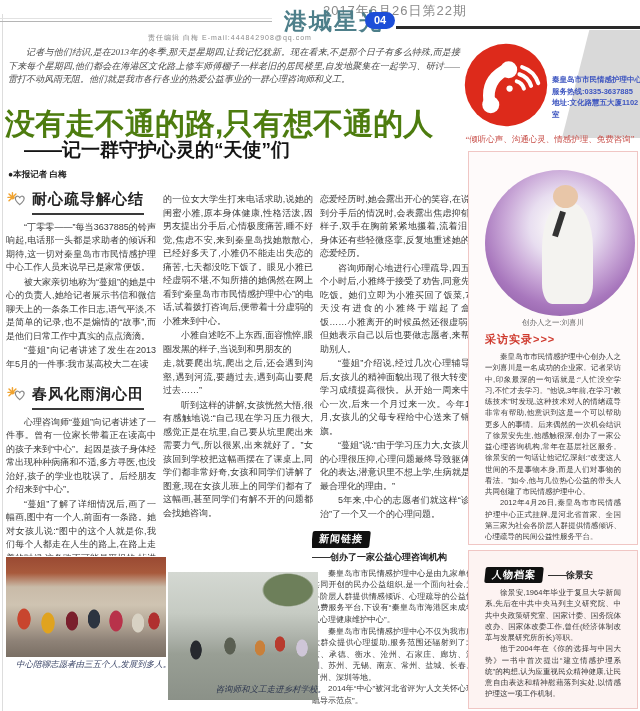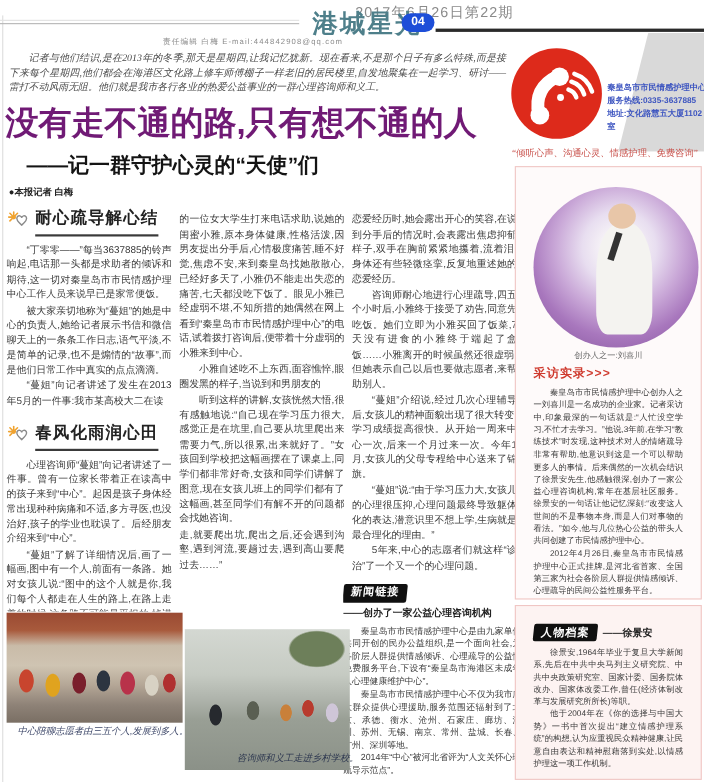--- a/index.html
+++ b/index.html
@@ -14,21 +14,21 @@
         font-size:23px;color:#4e7f8a;letter-spacing:2px;font-weight:bold;}
   .page-badge{position:absolute;left:365px;top:12px;width:30px;height:17px;background:#1d4ed8;border-radius:9px;
         color:#fff;font-size:11px;font-weight:bold;text-align:center;line-height:17px;}
   .rule-right{position:absolute;left:396px;top:26px;width:244px;height:3px;background:#2a2a2a;}
   .editor-line{position:absolute;left:0;right:180px;top:33px;text-align:center;font-size:7px;color:#8a8a8a;letter-spacing:1px;}
 
   
   .lede{position:absolute;left:8px;top:46px;width:452px;font-family:"Liberation Serif","DejaVu Serif",serif;
         font-style:italic;font-size:9px;line-height:1.5;color:#4a4a4a;text-align:justify;}
   .lede p{margin:0;text-indent:2em;}
-  .headline{position:absolute;left:5px;top:92px;width:462px;font-size:30px;font-weight:900;color:#701a75;
+  .headline{position:absolute;left:5px;top:104px;width:462px;font-size:30px;font-weight:900;color:#4d7c0f;
         letter-spacing:0px;white-space:nowrap;}
   .subhead{position:absolute;left:24px;top:137px;width:420px;font-size:19px;font-weight:800;color:#141414;}
   .byline{position:absolute;left:8px;top:169px;font-size:8.5px;font-weight:bold;color:#222;}
 
   
   .col{position:absolute;font-size:9px;line-height:1.5;color:#3a3a3a;text-align:justify;overflow:hidden;}
   .col p{margin:0 0 1px 0;text-indent:2em;}
   .col1{left:6px;top:188px;width:150px;height:368px;}
   .col2{left:163px;top:193px;width:150px;height:362px;}
   .col3{left:320px;top:193px;width:150px;height:332px;}
@@ -152,22 +152,22 @@
       </svg>
       <span class="sec-title">春风化雨润心田</span>
     </div>
     <p>心理咨询师“蔓姐”向记者讲述了一件事。曾有一位家长带着正在读高中的孩子来到“中心”。起因是孩子身体经常出现种种病痛和不适,多方寻医,也没治好,孩子的学业也耽误了。后经朋友介绍来到“中心”。</p>
     <p>“蔓姐”了解了详细情况后,画了一幅画,图中有一个人,前面有一条路。她对女孩儿说:“图中的这个人就是你,我们每个人都走在人生的路上,在路上走着的时候,这条路不可能是平坦的,掉进坑里不可能就不走了,要继续往前</p>
   </div>
 
   <div class="col col2">
     <p style="text-indent:0">的一位女大学生打来电话求助,说她的闺蜜小雅,原本身体健康,性格活泼,因男友提出分手后,心情极度痛苦,睡不好觉,焦虑不安,来到秦皇岛找她散散心,已经好多天了,小雅仍不能走出失恋的痛苦,七天都没吃下饭了。眼见小雅已经虚弱不堪,不知所措的她偶然在网上看到“秦皇岛市市民情感护理中心”的电话,试着拨打咨询后,便带着十分虚弱的小雅来到中心。</p>
     <p>小雅自述吃不上东西,面容憔悴,眼圈发黑的样子,当说到和男朋友的</p>
+    <p style="text-indent:0">走,就要爬出坑,爬出之后,还会遇到沟壑,遇到河流,要趟过去,遇到高山要爬过去……”</p>
     <p>听到这样的讲解,女孩恍然大悟,很有感触地说:“自己现在学习压力很大,感觉正是在坑里,自己要从坑里爬出来需要力气,所以很累,出来就好了。”女孩回到学校把这幅画摆在了课桌上,同学们都非常好奇,女孩和同学们讲解了图意,现在女孩儿班上的同学们都有了这幅画,甚至同学们有解不开的问题都会找她咨询。</p>
-    <p style="text-indent:0">走,就要爬出坑,爬出之后,还会遇到沟壑,遇到河流,要趟过去,遇到高山要爬过去……”</p>
   </div>
 
   <div class="col col3">
     <p style="text-indent:0">恋爱经历时,她会露出开心的笑容,在说到分手后的情况时,会表露出焦虑抑郁样子,双手在胸前紧紧地攥着,流着泪,身体还有些轻微痉挛,反复地重述她的恋爱经历。</p>
     <p>咨询师耐心地进行心理疏导,四五个小时后,小雅终于接受了劝告,同意先吃饭。她们立即为小雅买回了饭菜,7天没有进食的小雅终于端起了盒饭……小雅离开的时候虽然还很虚弱,但她表示自己以后也要做志愿者,来帮助别人。</p>
     <p>“蔓姐”介绍说,经过几次心理辅导后,女孩儿的精神面貌出现了很大转变,学习成绩提高很快。从开始一周来中心一次,后来一个月过来一次。今年1月,女孩儿的父母专程给中心送来了锦旗。</p>
     <p>“蔓姐”说:“由于学习压力大,女孩儿的心理很压抑,心理问题最终导致躯体化的表达,潜意识里不想上学,生病就是最合理化的理由。”</p>
     <p>5年来,中心的志愿者们就这样“诊治”了一个又一个的心理问题。</p>
   </div>
 

